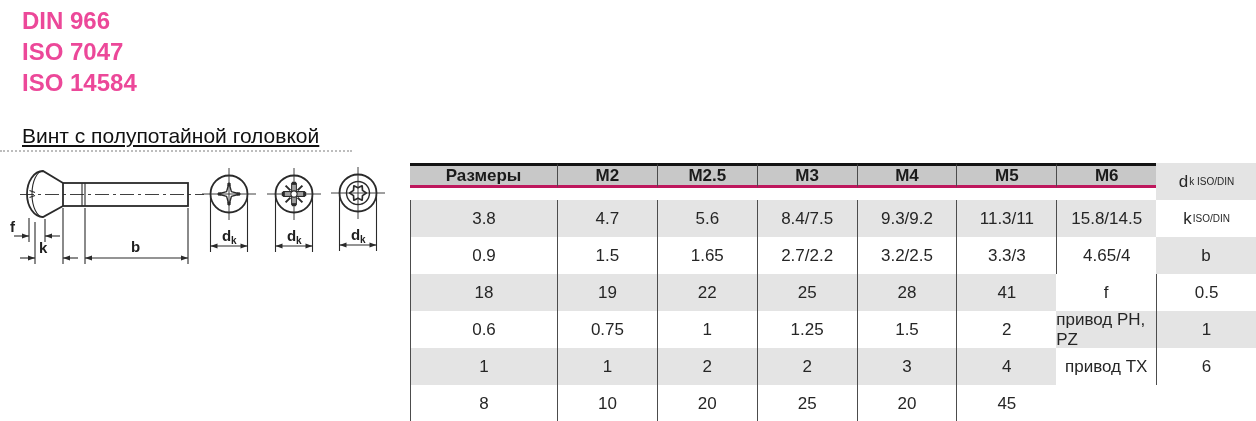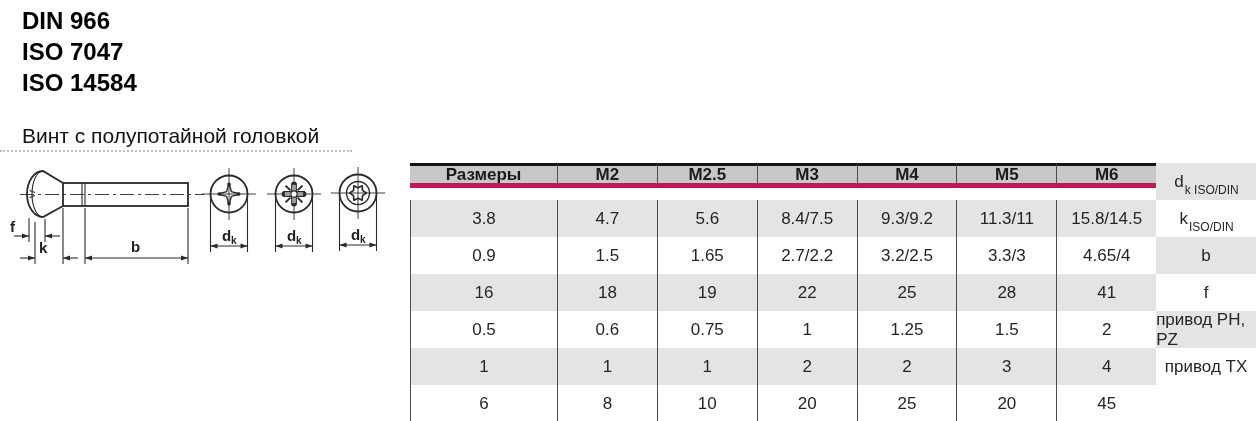--- a/index.html
+++ b/index.html
@@ -3,46 +3,46 @@
 <meta charset="utf-8">
 <style>
   html,body{margin:0;padding:0;}
   body{
     width:1256px;height:421px;position:relative;overflow:hidden;
     background:#ffffff;color:#1c1c1c;
     font-family:"Liberation Sans","DejaVu Sans",sans-serif;
     -webkit-font-smoothing:antialiased;
   }
   .titles{position:absolute;left:22px;top:5px;}
-  .titles .std{font-size:24px;font-weight:bold;line-height:31px;color:#000000;}
-  .subtitle{position:absolute;left:22px;top:124px;font-size:21px;color:#111;}
+  .titles .std{font-size:24px;font-weight:bold;line-height:31px;color:#ec4899;}
+  .subtitle{position:absolute;left:22px;top:124px;font-size:21px;color:#111;text-decoration:underline;}
   .dotted-rule{position:absolute;left:0;top:150px;width:352px;border-top:2px dotted #bdbdbd;}
 
   .drawing{position:absolute;left:8px;top:156px;}
 
   
   .tbl{
     position:absolute;left:410px;top:163px;width:846px;
     display:grid;grid-template-columns:147px repeat(7,1fr);
   }
   .cell{
     display:flex;align-items:center;justify-content:center;
     font-size:17px;color:#262626;
     border-left:1.5px solid #4c4c4c;
     height:37px;box-sizing:border-box;
   }
   .cell.first{border-left:none;}
   .cell.th{
     height:25px;font-weight:bold;color:#1b1b1b;
     background:#c8c8c8;
-    border-top:3px solid #141414;border-bottom:5px solid #be185d;
+    border-top:3px solid #141414;border-bottom:3px solid #be185d;
   }
   .cell.shade{background:#e4e4e4;}
   .cell.plain{background:#ffffff;}
-  sub.sm{font-size:12px;line-height:1;position:relative;top:8px;left:1px;letter-spacing:0;}
+  sub.sm{font-size:10px;line-height:1;position:relative;top:0;left:1px;letter-spacing:0;}
   .lblmain{font-size:17px;}
 </style>
 </head>
 <body>
 
 <div class="titles">
   <div class="std">DIN 966</div>
   <div class="std">ISO 7047</div>
   <div class="std">ISO 14584</div>
 </div>
@@ -188,21 +188,20 @@
     <div class="cell plain">0.9</div>
     <div class="cell plain">1.5</div>
     <div class="cell plain">1.65</div>
     <div class="cell plain">2.7/2.2</div>
     <div class="cell plain">3.2/2.5</div>
     <div class="cell plain">3.3/3</div>
     <div class="cell plain">4.65/4</div>
     <div class="cell first shade">
       <span class="lblmain">b</span>
     </div>
-    <div class="cell shade">16</div>
     <div class="cell shade">18</div>
     <div class="cell shade">19</div>
     <div class="cell shade">22</div>
     <div class="cell shade">25</div>
     <div class="cell shade">28</div>
     <div class="cell shade">41</div>
     <div class="cell first plain">
       <span class="lblmain">f</span>
     </div>
     <div class="cell plain">0.5</div>

